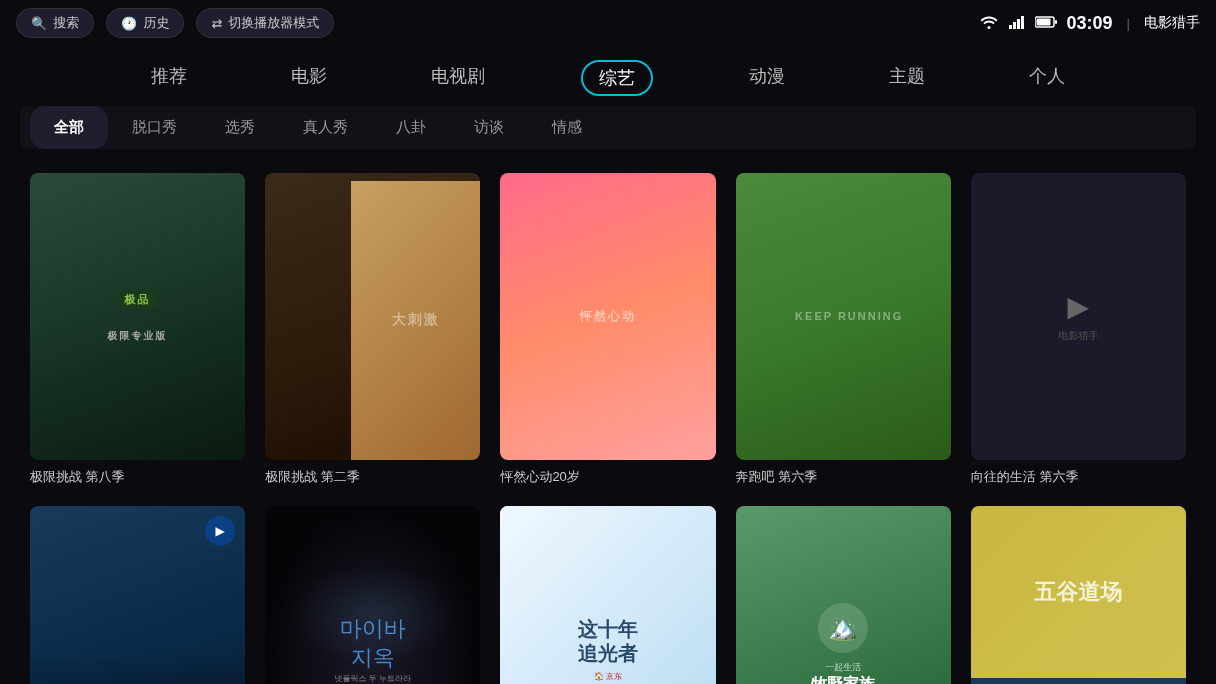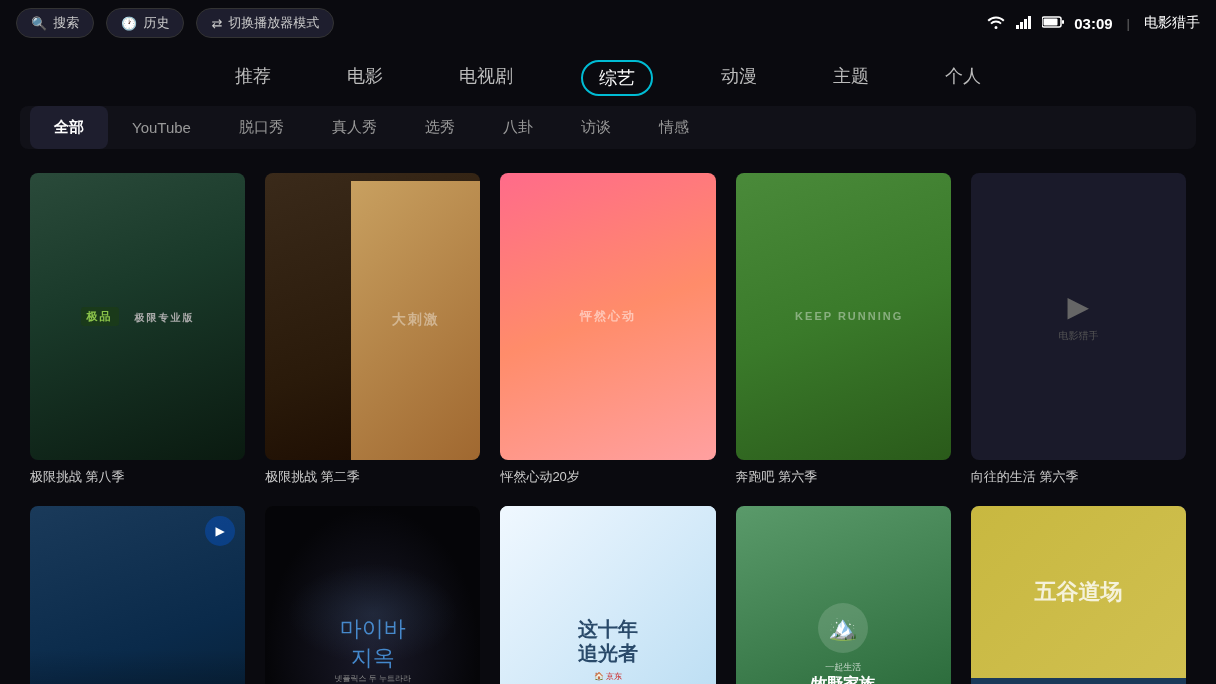--- a/index.html
+++ b/index.html
@@ -35,28 +35,28 @@
     }
     .top-btn .icon { font-size: 13px; }
     .top-status {
       margin-left: auto;
       display: flex;
       align-items: center;
       gap: 10px;
       font-size: 13px;
       color: #ccc;
     }
-    .top-status .time { font-size: 15px; color: #fff; font-weight: bold; }
+    .top-status .time { font-size: 18px; color: #fff; font-weight: bold; }
     .top-status .app-name { font-size: 14px; color: #fff; }
 
     
     .nav-tabs {
       display: flex;
       justify-content: center;
-      gap: 60px;
+      gap: 88px;
       padding: 14px 0 10px;
     }
     .nav-tab {
       font-size: 18px;
       color: #bbb;
       cursor: pointer;
       padding: 4px 8px;
       border-radius: 6px;
     }
     .nav-tab.active {
@@ -79,21 +79,21 @@
     .sub-tab {
       font-size: 15px;
       color: #999;
       padding: 12px 24px;
       cursor: pointer;
       white-space: nowrap;
     }
     .sub-tab.active {
       color: #fff;
       background: #1e1e2e;
-      border-radius: 8px;
+      border-radius: 15px;
       font-weight: bold;
     }
 
     
     .content-grid {
       display: grid;
       grid-template-columns: repeat(5, 1fr);
       gap: 20px;
       padding: 24px 30px 10px;
     }
@@ -211,34 +211,33 @@
     <span class="nav-tab">电影</span>
     <span class="nav-tab">电视剧</span>
     <span class="nav-tab active">综艺</span>
     <span class="nav-tab">动漫</span>
     <span class="nav-tab">主题</span>
     <span class="nav-tab">个人</span>
   </div>
 
   <div class="sub-tabs">
     <span class="sub-tab active">全部</span>
-    <span class="sub-tab">YouTube</span>
     <span class="sub-tab">脱口秀</span>
+    <span class="sub-tab">选秀</span>
     <span class="sub-tab">真人秀</span>
-    <span class="sub-tab">选秀</span>
     <span class="sub-tab">八卦</span>
     <span class="sub-tab">访谈</span>
     <span class="sub-tab">情感</span>
   </div>
 
   <div class="content-grid">
 
     <div class="card">
       <div class="card-thumb card-bg-1">
-        <div class="fake-img" style="background: linear-gradient(160deg, #2a4a3a 0%, #1a3a2a 40%, #0a1a10 100%); color:rgba(255,255,255,0.2); font-size:13px; flex-direction:row; gap:16px;">
+        <div class="fake-img" style="background: linear-gradient(160deg, #2a4a3a 0%, #1a3a2a 40%, #0a1a10 100%); color:rgba(255,255,255,0.2); font-size:13px; flex-direction:column; gap:16px;">
           <div style="color:#8bc34a; font-size:11px; padding:2px 6px; background:#1a3a1a; border-radius:3px;">极品</div>
           <div style="font-size:10px; color:#aaa; margin-top:4px;">极限专业版</div>
         </div>
       </div>
       <div class="card-title">极限挑战 第八季</div>
     </div>
 
     <div class="card">
       <div class="card-thumb card-bg-2">
         <div class="fake-img" style="background: linear-gradient(160deg, #3a2a1a 0%, #2a1a0a 60%, #1a0a00 100%);">

